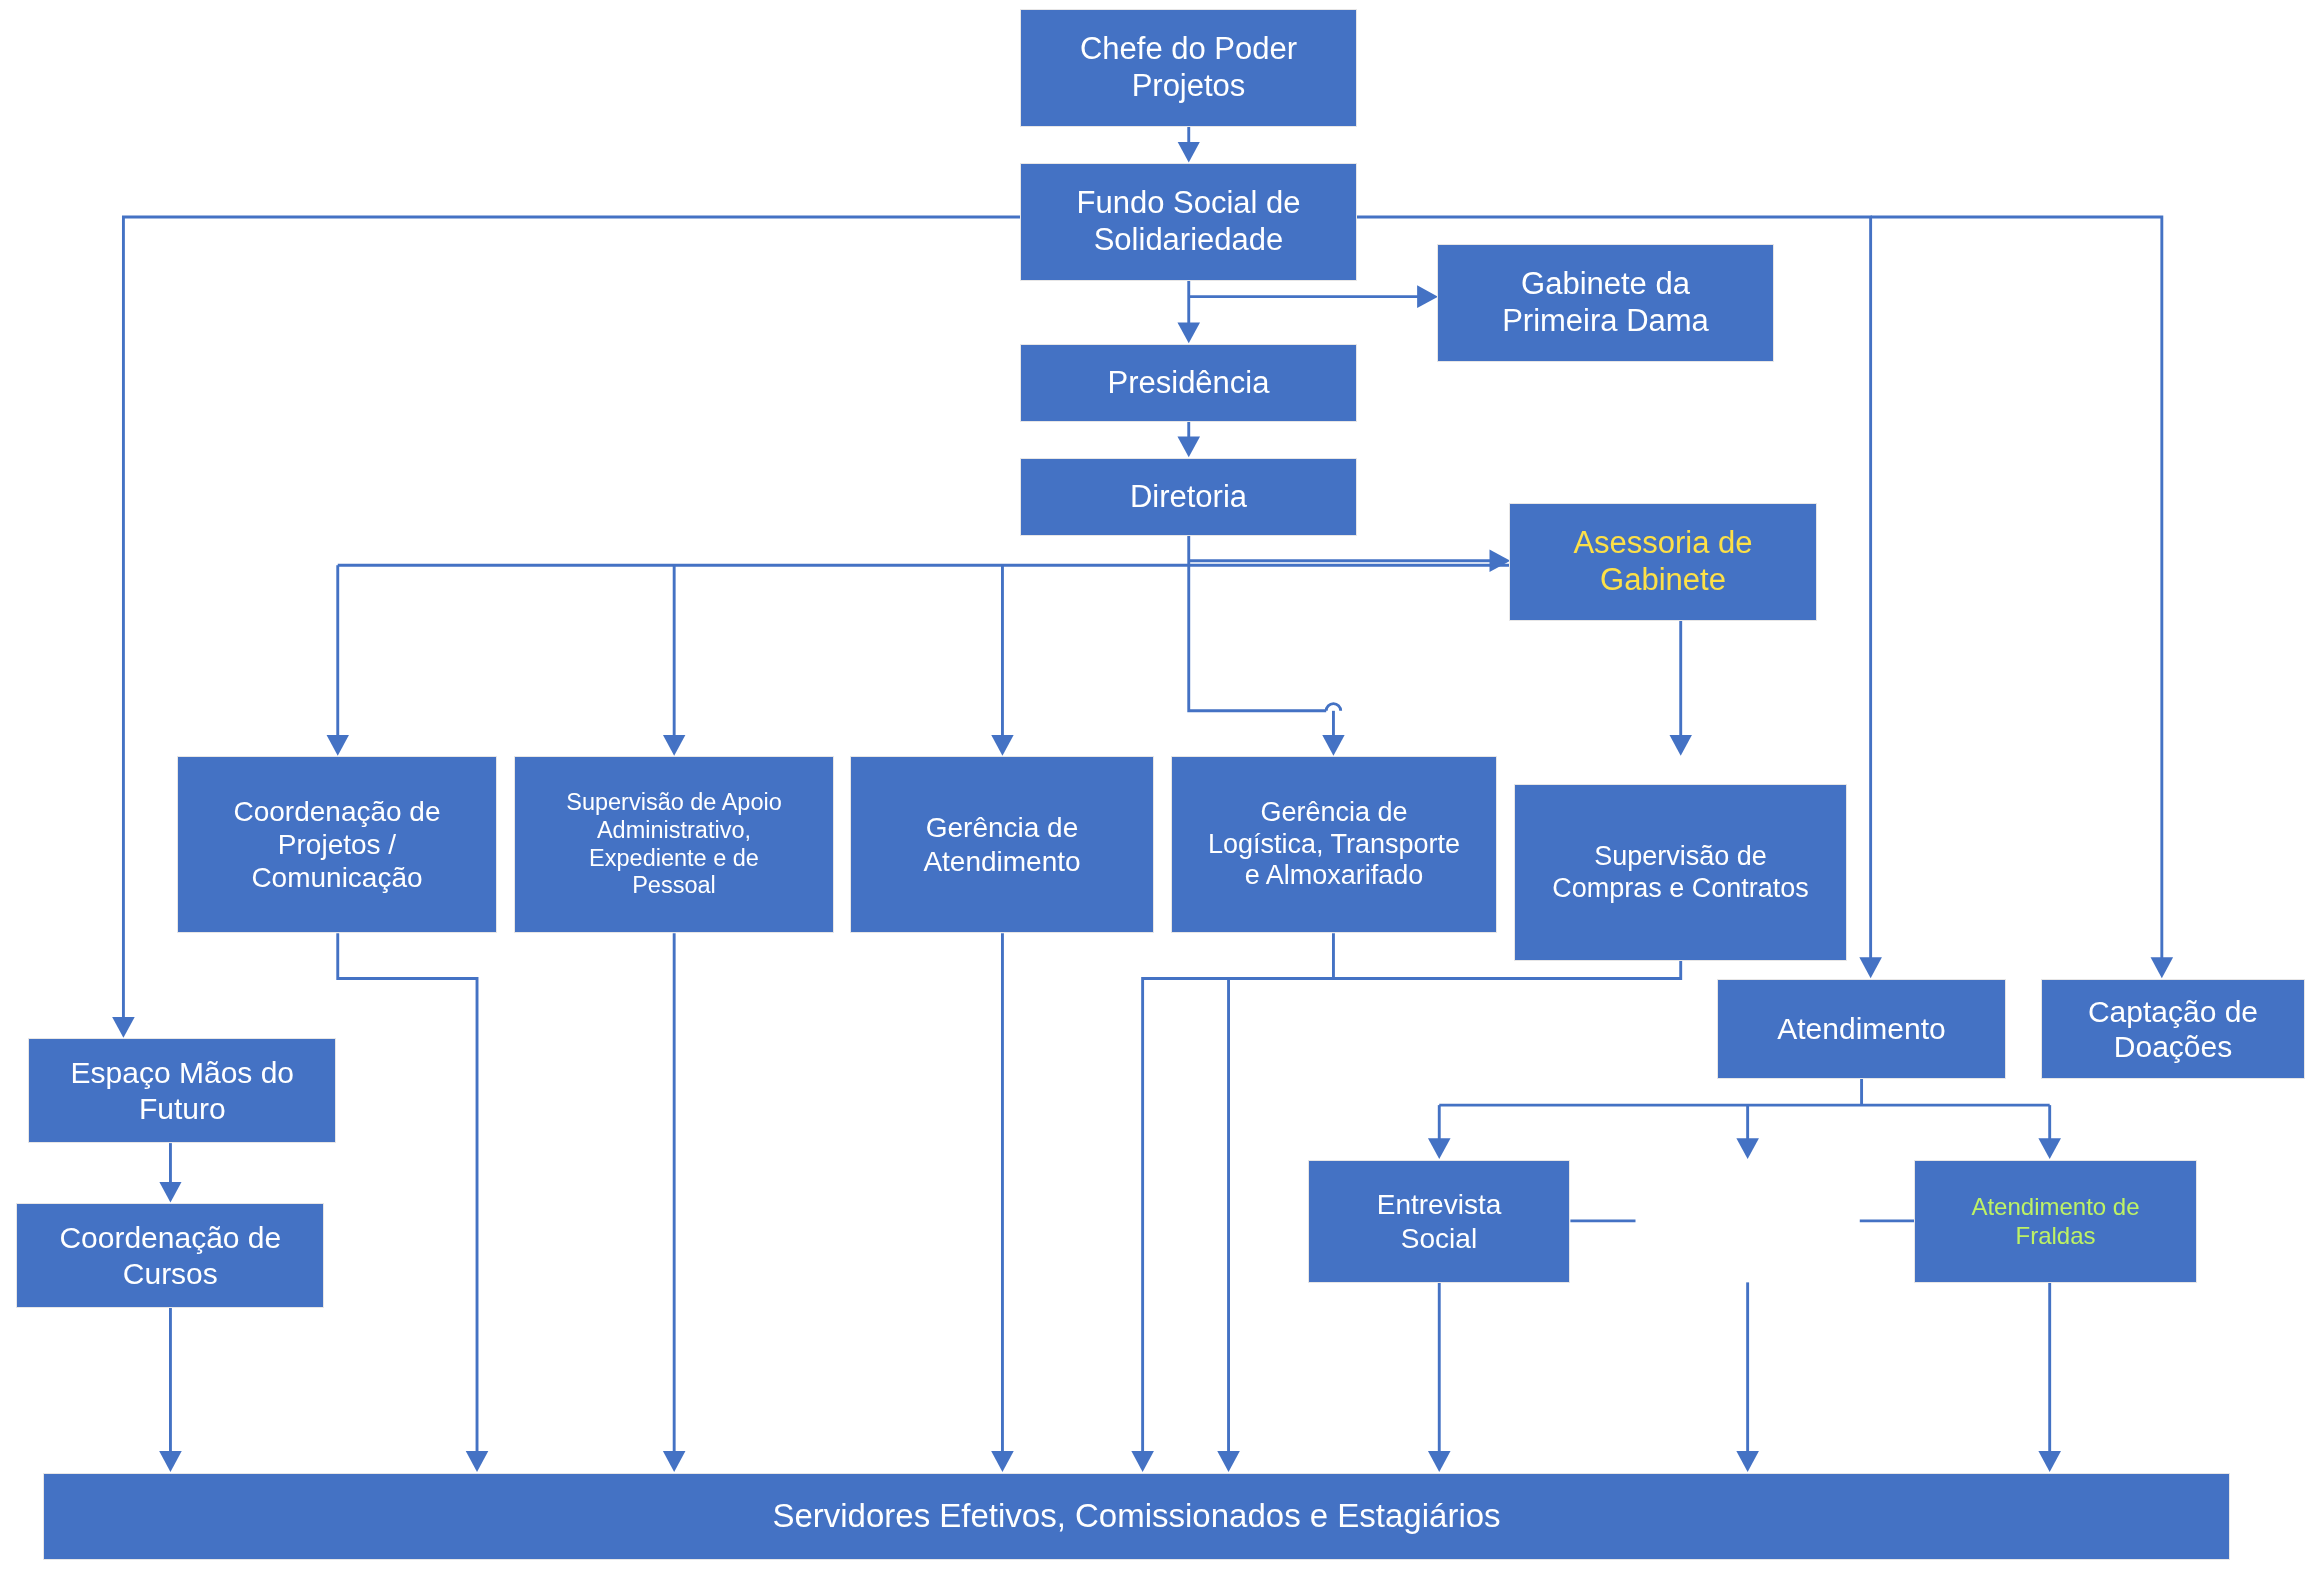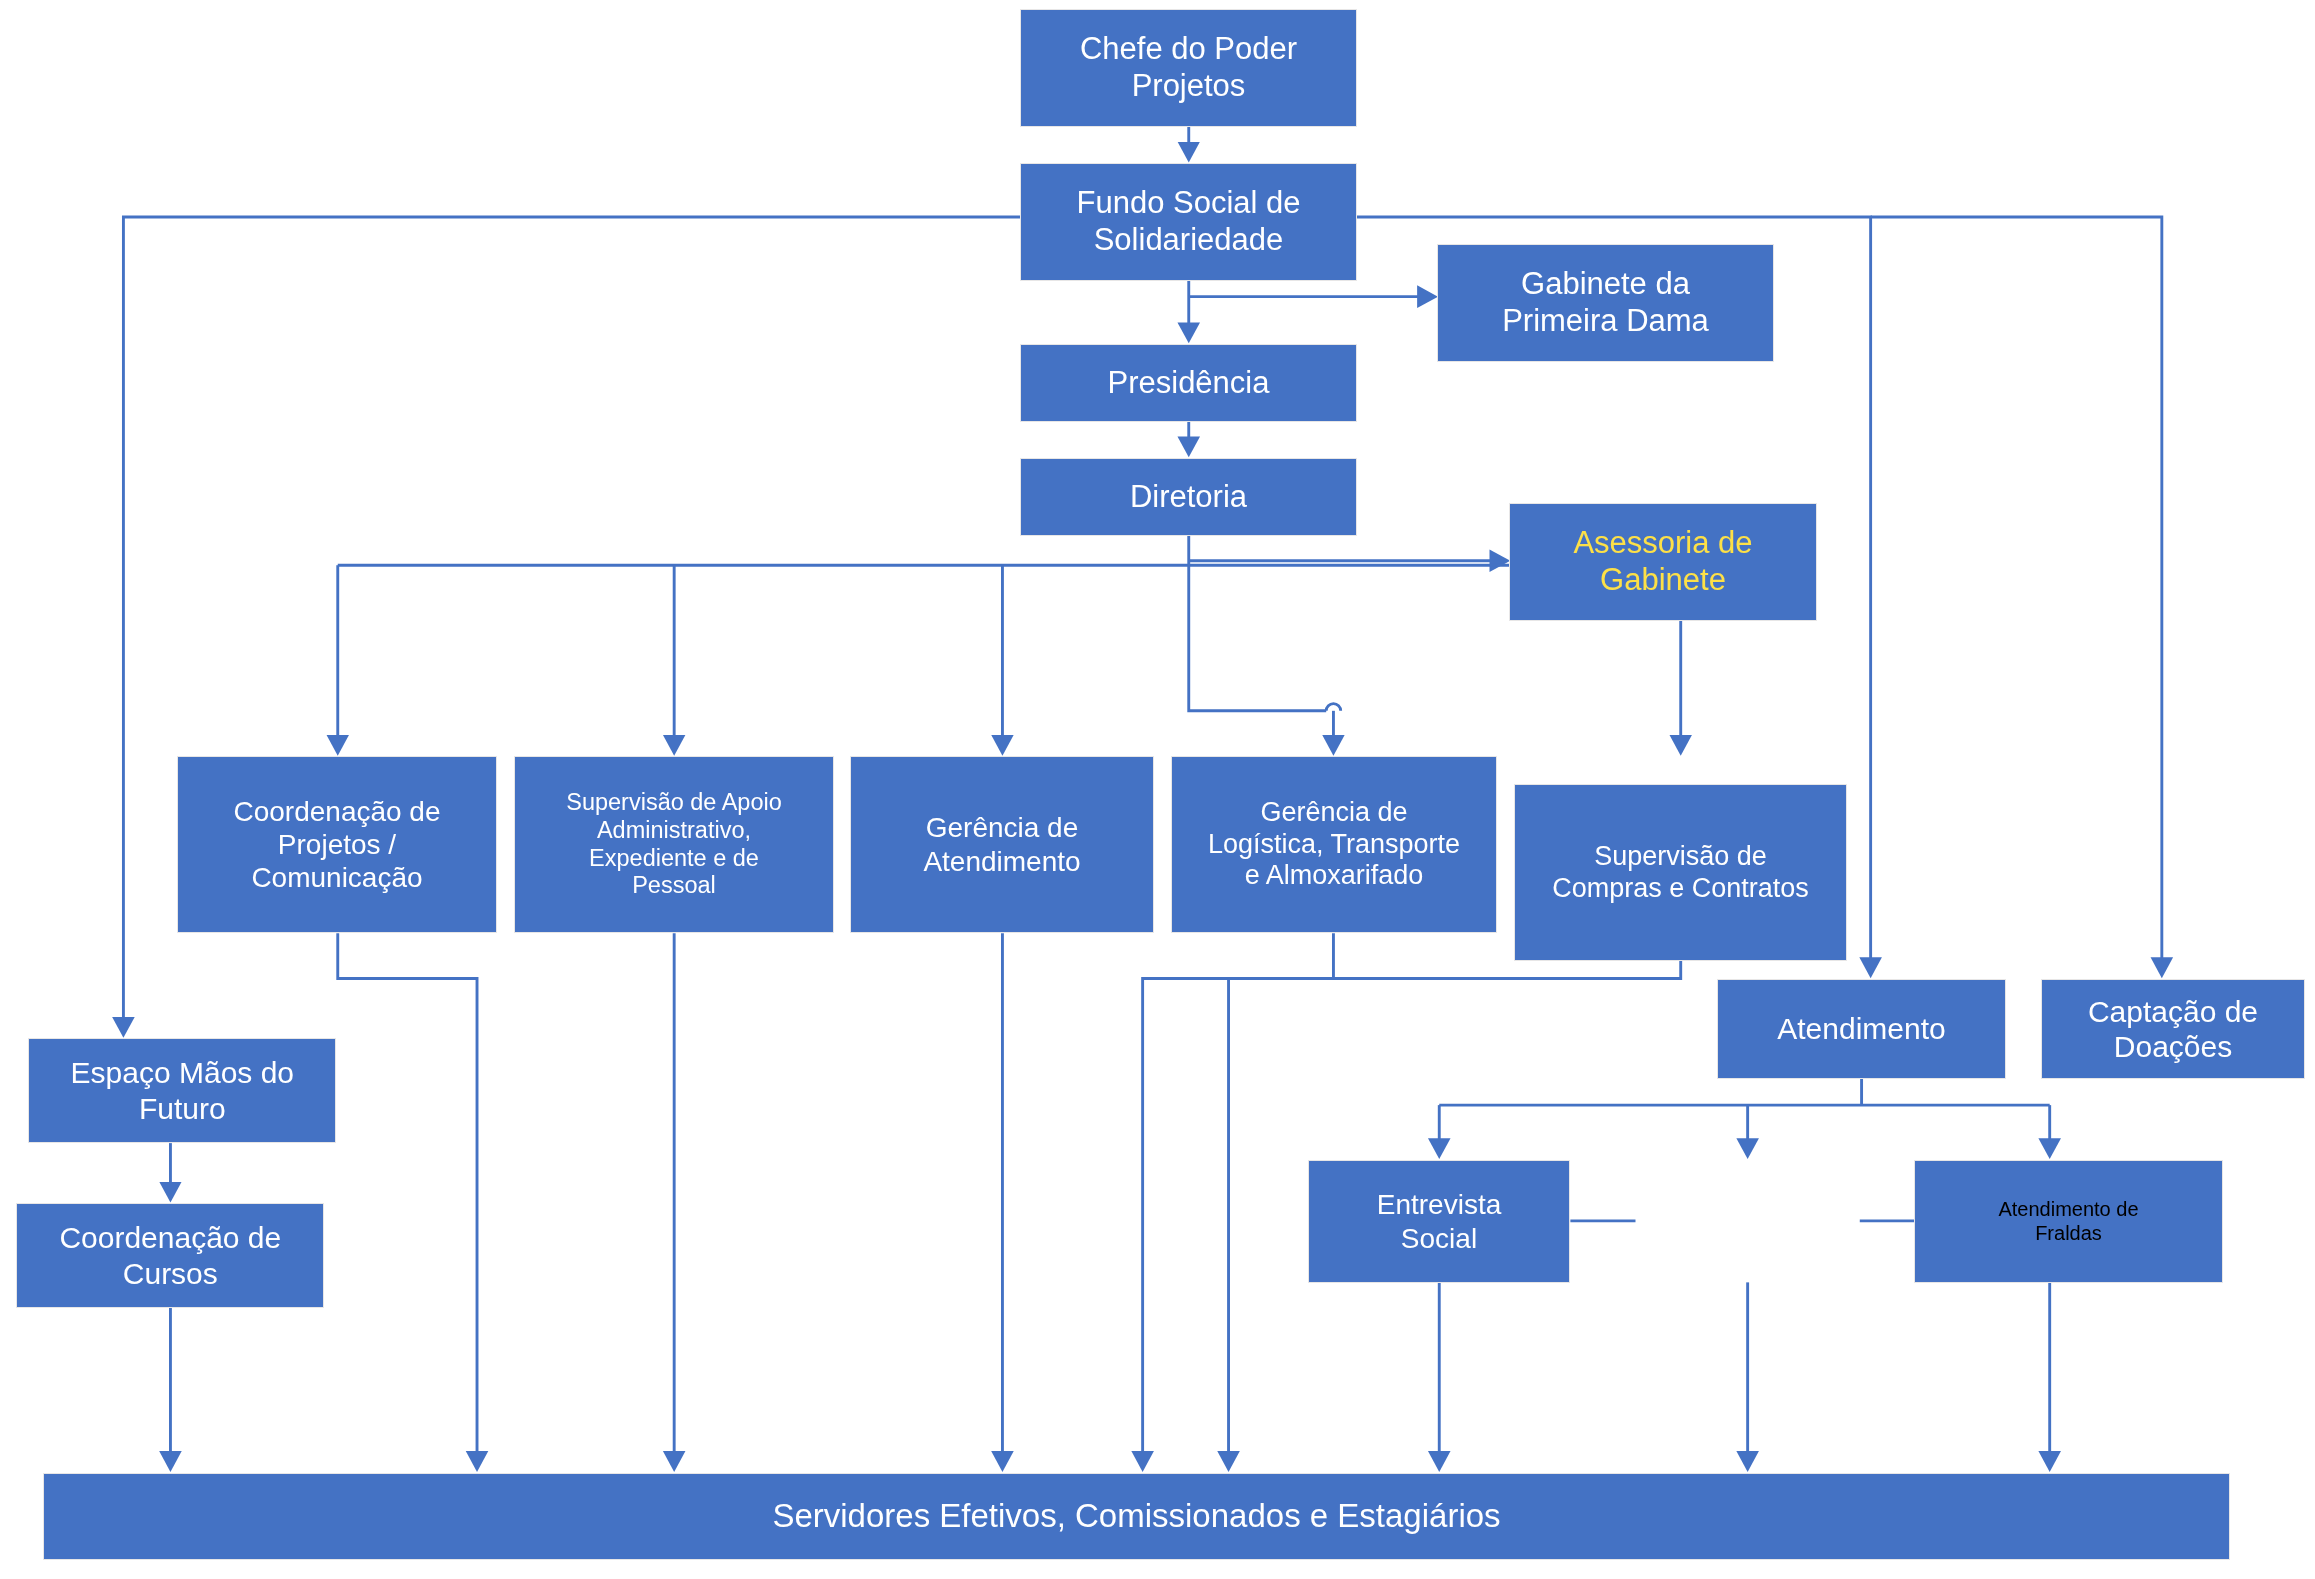--- a/index.html
+++ b/index.html
@@ -143,19 +143,19 @@
 Compras e Contratos</div>
     <div class="node" style="left: 16.3px; top: 1038px; width: 308px; height: 105px; font-size: 30px; background: rgb(68, 114, 196); border-color: rgb(231, 230, 230); color: rgb(255, 255, 255); margin-left: 12px;">Espaço Mãos do
 Futuro</div>
     <div class="node" style="left: 16.3px; top: 1203px; width: 308px; height: 105px; font-size: 30px; background: rgb(68, 114, 196); border-color: rgb(231, 230, 230); color: rgb(255, 255, 255);">Coordenação de
 Cursos</div>
     <div class="node" style="left: 1717px; top: 979px; width: 289px; height: 100px; font-size: 30px; background: rgb(68, 114, 196); border-color: rgb(231, 230, 230); color: rgb(255, 255, 255);">Atendimento</div>
     <div class="node" style="left: 2041px; top: 979px; width: 264px; height: 100px; font-size: 30px; background: rgb(68, 114, 196); border-color: rgb(231, 230, 230); color: rgb(255, 255, 255);">Captação de
 Doações</div>
     <div class="node" style="left: 1308px; top: 1160px; width: 262px; height: 123px; font-size: 28px; background: rgb(68, 114, 196); border-color: rgb(231, 230, 230); color: rgb(255, 255, 255);">Entrevista
 Social</div>
-    <div class="node" style="left: 1914px; top: 1160px; width: 309px; height: 123px; font-size: 20px; background: rgb(68, 114, 196); border-color: rgb(231, 230, 230); color: #000000;">Atendimento de
+    <div class="node" style="left: 1914px; top: 1160px; width: 283px; height: 123px; font-size: 24px; background: rgb(68, 114, 196); border-color: rgb(231, 230, 230); color: #bef264;">Atendimento de
 Fraldas</div>
     <div class="node" style="left: 43px; top: 1473px; width: 2187px; height: 87px; font-size: 33px; background: rgb(68, 114, 196); border-color: rgb(231, 230, 230); color: rgb(255, 255, 255);">Servidores Efetivos, Comissionados e Estagiários</div>
   </div>
 
 </div>
 
 
 </body></html>

